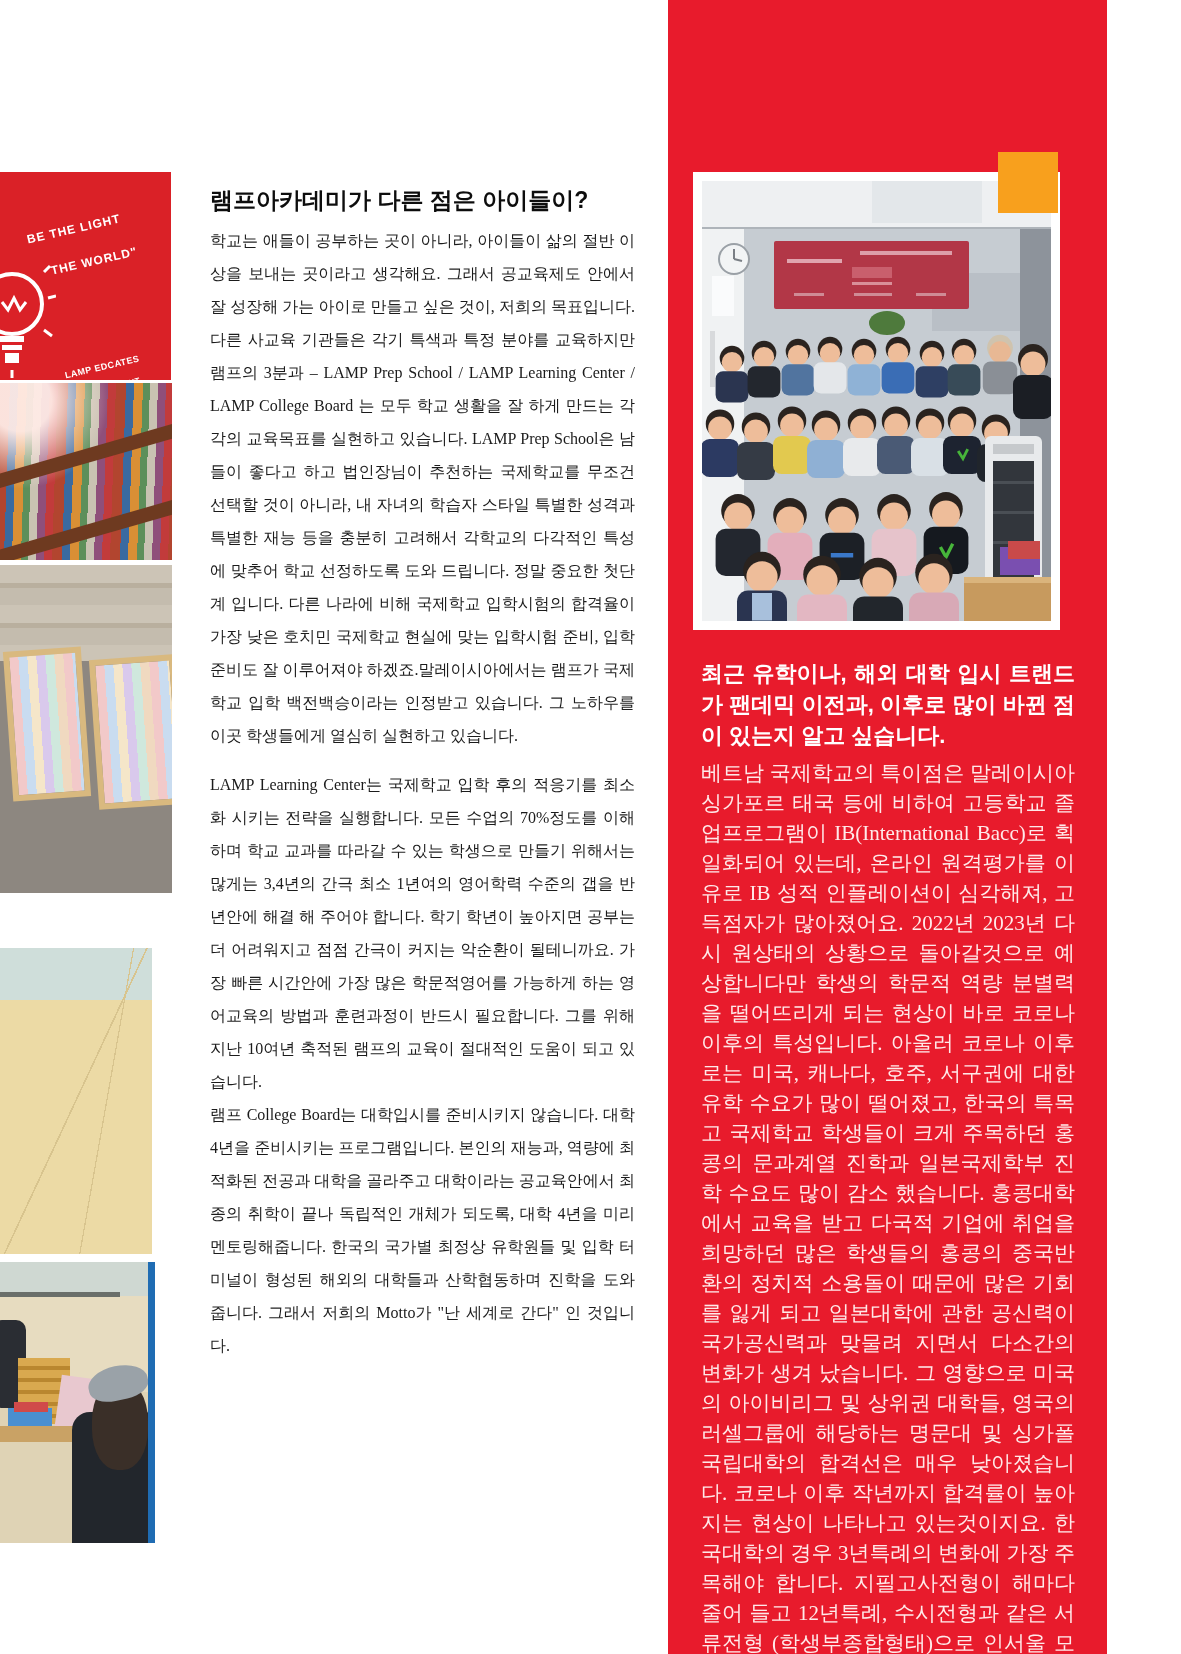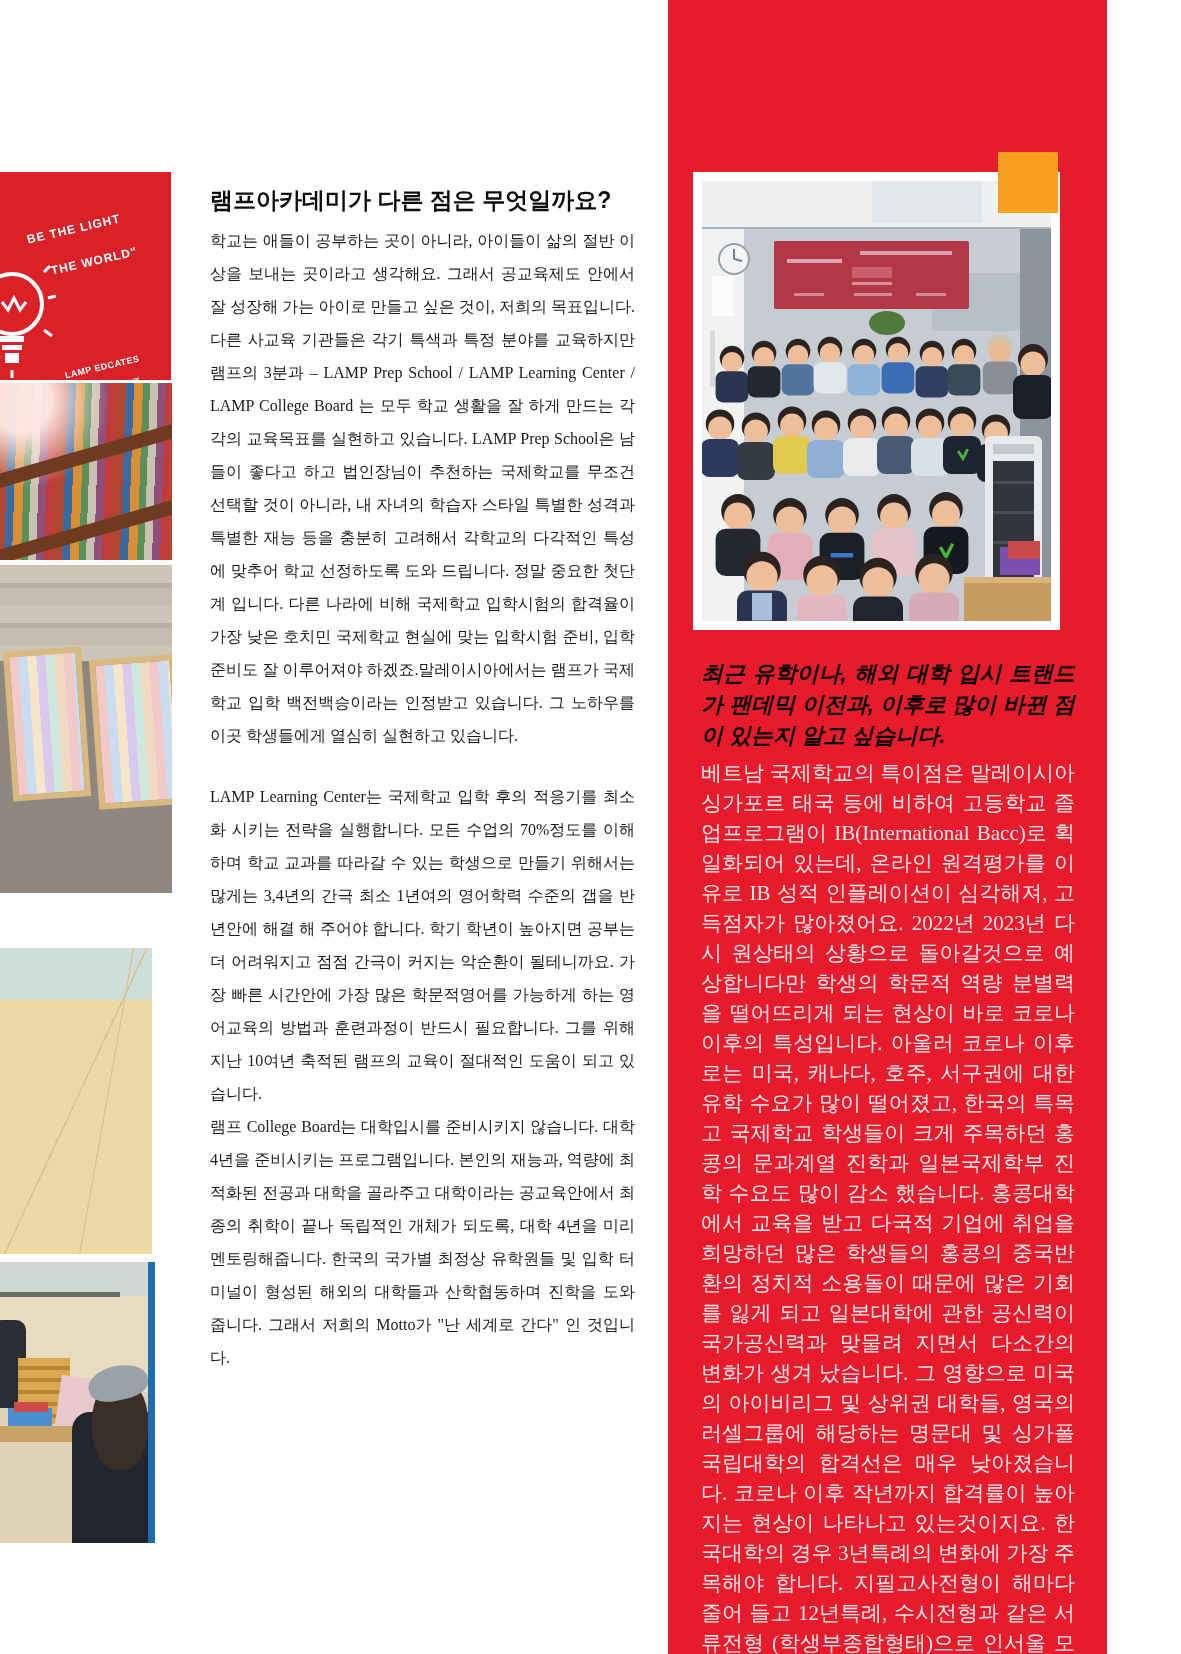--- a/index.html
+++ b/index.html
@@ -57,31 +57,31 @@
   #img-classroom2 .folder{position:absolute;left:58px;top:116px;width:52px;height:52px;background:#e8c8cf;transform:rotate(8deg);}
   #img-classroom2 .student{position:absolute;left:72px;top:150px;width:90px;height:131px;background:#22262c;border-radius:18px 18px 0 0;}
   #img-classroom2 .hair{position:absolute;left:92px;top:118px;width:56px;height:90px;background:#3a2f28;border-radius:45%;}
   #img-classroom2 .cap{position:absolute;left:88px;top:104px;width:60px;height:34px;background:#9aa2a8;border-radius:50% 50% 40% 40%;transform:rotate(-12deg);}
 
   
   .middle-col{position:absolute;left:210px;top:186px;width:425px;color:#1b1b1b;}
   .middle-col h2{margin:0 0 9px 0;font-family:"Liberation Sans",sans-serif;
      font-size:23px;line-height:1.25;color:#0d0d0d;}
   .middle-col p{margin:0;font-size:16px;line-height:33px;text-align:justify;}
-  .middle-col p.gap{margin-top:28px;}
+  .middle-col p.gap{margin-top:16px;}
 
   
   .red-col{position:absolute;left:668px;top:0;width:439px;height:1654px;background:#e81b2c;}
   .photo-frame{position:absolute;left:25px;top:172px;width:367px;height:458px;background:#ffffff;
      padding:9px;z-index:1;}
   .photo-frame svg{display:block;width:100%;height:100%;}
   .orange-square{position:absolute;left:330px;top:152px;width:60px;height:61px;background:#f8a01d;z-index:2;}
   .red-text{position:absolute;left:33px;top:658px;width:374px;z-index:1;}
   .red-question{font-family:"Liberation Sans",sans-serif;font-weight:bold;
-     font-size:22px;line-height:31px;color:#000000;text-align:justify;font-style:italic;}
+     font-size:22px;line-height:31px;color:#ffffff;text-align:justify;}
   .red-answer{margin-top:7px;font-size:21px;line-height:30px;color:#ffe9e9;text-align:justify;}
 </style>
 </head>
 <body>
 
 <div class="page">
 
   <div class="lphoto" id="img-lampwall">
     <svg id="bulb" width="74" height="134" viewBox="0 0 74 134">
       <circle cx="30" cy="46" r="30" fill="none" stroke="#ffffff" stroke-width="4"></circle>
@@ -124,21 +124,21 @@
     <div class="bk1"></div>
     <div class="bk2"></div>
     <div class="folder"></div>
     <div class="desk"></div>
     <div class="student"></div>
     <div class="hair"></div>
     <div class="cap"></div>
   </div>
 
   <div class="middle-col">
-    <h2>램프아카데미가 다른 점은 무엇일까요?</h2>
+    <h2>램프아카데미가 다른 점은 아이들이?</h2>
     <p>학교는 애들이 공부하는 곳이 아니라, 아이들이 삶의 절반 이상을 보내는 곳이라고 생각해요. 그래서 공교육제도 안에서 잘 성장해 가는 아이로 만들고 싶은 것이, 저희의 목표입니다. 다른 사교육 기관들은 각기 특색과 특정 분야를 교육하지만 램프의 3분과 – LAMP Prep School / LAMP Learning Center / LAMP College Board 는 모두 학교 생활을 잘 하게 만드는 각각의 교육목표를 실현하고 있습니다. LAMP Prep School은 남들이 좋다고 하고 법인장님이 추천하는 국제학교를 무조건 선택할 것이 아니라, 내 자녀의 학습자 스타일 특별한 성격과 특별한 재능 등을 충분히 고려해서 각학교의 다각적인 특성에 맞추어 학교 선정하도록 도와 드립니다. 정말 중요한 첫단계 입니다. 다른 나라에 비해 국제학교 입학시험의 합격율이 가장 낮은 호치민 국제학교 현실에 맞는 입학시험 준비, 입학준비도 잘 이루어져야 하겠죠.말레이시아에서는 램프가 국제학교 입학 백전백승이라는 인정받고 있습니다. 그 노하우를 이곳 학생들에게 열심히 실현하고 있습니다.</p>
     <p class="gap">LAMP Learning Center는 국제학교 입학 후의 적응기를 최소화 시키는 전략을 실행합니다. 모든 수업의 70%정도를 이해하며 학교 교과를 따라갈 수 있는 학생으로 만들기 위해서는 많게는 3,4년의 간극 최소 1년여의 영어학력 수준의 갭을 반년안에 해결 해 주어야 합니다. 학기 학년이 높아지면 공부는 더 어려워지고 점점 간극이 커지는 악순환이 될테니까요. 가장 빠른 시간안에 가장 많은 학문적영어를 가능하게 하는 영어교육의 방법과 훈련과정이 반드시 필요합니다. 그를 위해 지난 10여년 축적된 램프의 교육이 절대적인 도움이 되고 있습니다.</p>
     <p>램프 College Board는 대학입시를 준비시키지 않습니다. 대학4년을 준비시키는 프로그램입니다. 본인의 재능과, 역량에 최적화된 전공과 대학을 골라주고 대학이라는 공교육안에서 최종의 취학이 끝나 독립적인 개체가 되도록, 대학 4년을 미리 멘토링해줍니다. 한국의 국가별 최정상 유학원들 및 입학 터미널이 형성된 해외의 대학들과 산학협동하며 진학을 도와 줍니다. 그래서 저희의 Motto가 "난 세계로 간다" 인 것입니다.</p>
 
   </div>
 
   <div class="red-col">
 
     <div class="photo-frame">
       <svg viewBox="0 0 349 440" preserveAspectRatio="none">

